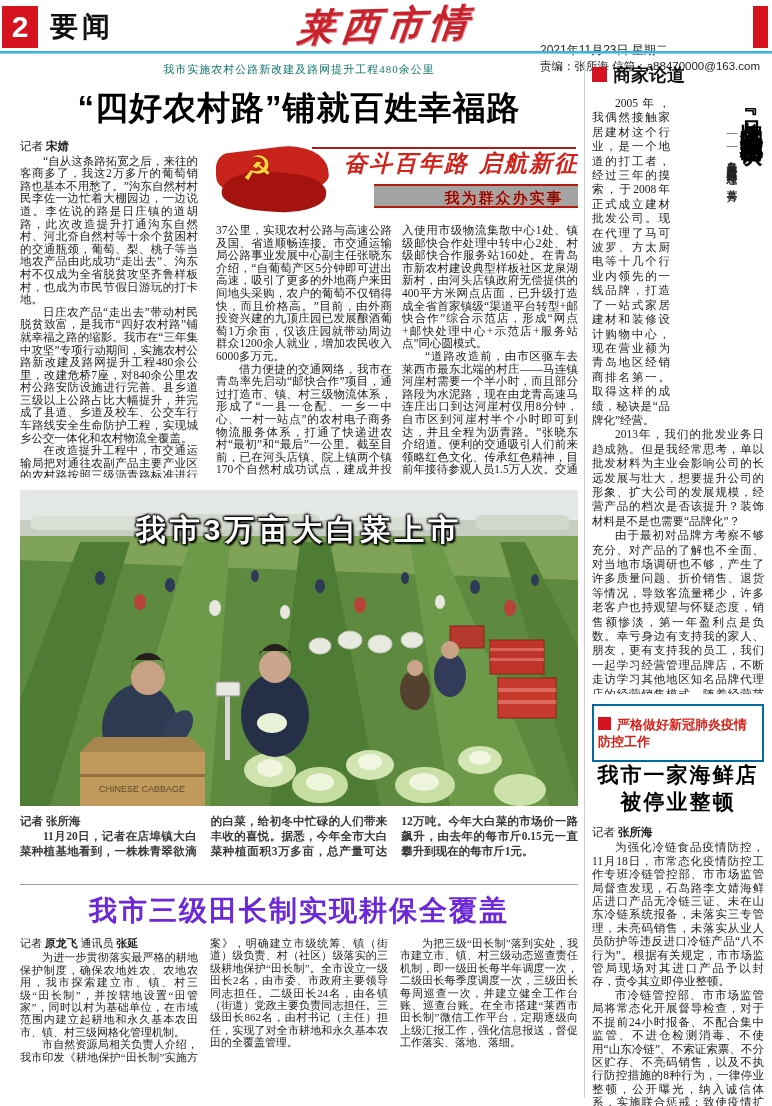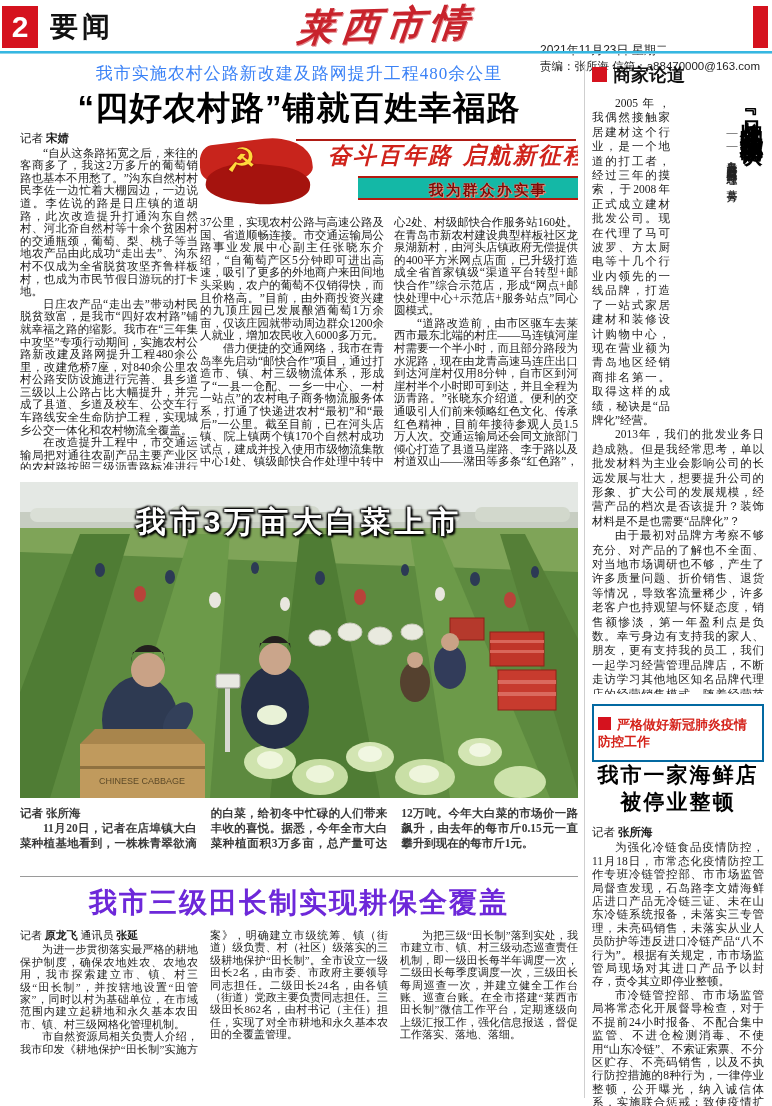--- a/index.html
+++ b/index.html
@@ -22,24 +22,24 @@
   .hdr-rightbar { position:absolute; right:4px; top:6px; width:15px; height:42px; background:#d5121e; }
   .hdr-line { position:absolute; left:0; right:0; top:51px; height:3px; background:#35b7e2;
               border-bottom:1px solid #8ed4ea; }
 
   
   .main { position:absolute; left:20px; top:62px; width:558px; }
   .v-divider { position:absolute; left:584px; top:64px; width:1px; height:1034px; background:#cfcfcf; }
   .sidebar { position:absolute; left:592px; top:64px; width:172px; }
 
   
-  .kicker { text-align:center; font-size:17px; letter-spacing:1px; color:#3b82f6; height:24px; }
+  .kicker { text-align:center; font-size:11px; letter-spacing:1px; color:#0f766e; height:24px; }
   .headline { text-align:center; font:bold 33px/44px "Liberation Sans",sans-serif; color:#000;
               letter-spacing:1px; height:46px; white-space:nowrap; }
-  .story-cols { display:flex; gap:2px; height:338px; overflow:hidden;
+  .story-cols { display:flex; gap:18px; margin-top:8px; height:338px; overflow:hidden;
                 font-size:11.5px; line-height:12.6px; text-align:justify; }
   .story-cols p { text-indent:2em; }
   .story-cols p.noindent { text-indent:0; }
   .col1 { width:178px; flex:0 0 178px; }
   .colR { flex:1; display:flex; flex-direction:column; }
   .byline { text-indent:0 !important; margin-bottom:2px; }
   .byline b { font-family:"Liberation Sans",sans-serif; }
 
   
   .banner { position:relative; height:80px; margin-bottom:4px; overflow:hidden; }
@@ -47,21 +47,21 @@
   .flagwrap { position:absolute; left:0; top:2px; width:118px; height:76px; }
   .flag1 { position:absolute; left:0; top:6px; width:112px; height:48px; background:#c8241c;
            border-radius:12% 40% 30% 55%/40% 60% 30% 50%; transform:rotate(-7deg); }
   .flag2 { position:absolute; left:6px; top:30px; width:104px; height:40px; background:#a5130e;
            border-radius:50% 30% 55% 35%/60% 40% 55% 35%; transform:rotate(6deg); }
   .emblem { position:absolute; left:26px; top:8px; font-size:34px; color:#ffd93c; line-height:38px;
             text-shadow:0 0 2px #8a0d08; }
   .slogan1 { position:absolute; left:128px; top:8px; right:0; text-align:center;
              color:#d0231b; font:bold italic 23px/30px "DejaVu Serif",serif; letter-spacing:2px;
              white-space:nowrap; }
-  .slogan2 { position:absolute; left:158px; top:44px; width:260px; height:24px; background:#14b8a6;
+  .slogan2 { position:absolute; left:158px; top:44px; width:260px; height:24px; background:#a3a3a3;
              color:#7e0b06; font:bold 15px/24px "Liberation Sans",sans-serif; text-align:center;
              letter-spacing:2px; text-shadow:0 0 1px #ffd4c4, 1px 1px 0 #f0806f;
              border-top:2px solid #b31a10; border-bottom:2px solid #b31a10; }
   .two-cols { columns:2; column-gap:10px; height:254px; overflow:hidden; }
 
   
   .photo { position:relative; width:558px; height:316px; margin-top:12px; overflow:hidden; background:#6d9350; }
   .photo svg { display:block; }
   .photo-title { position:absolute; left:0; right:0; top:22px; text-align:center; color:#fff;
                  font:bold 30px/36px "Liberation Sans",sans-serif; letter-spacing:4px;

